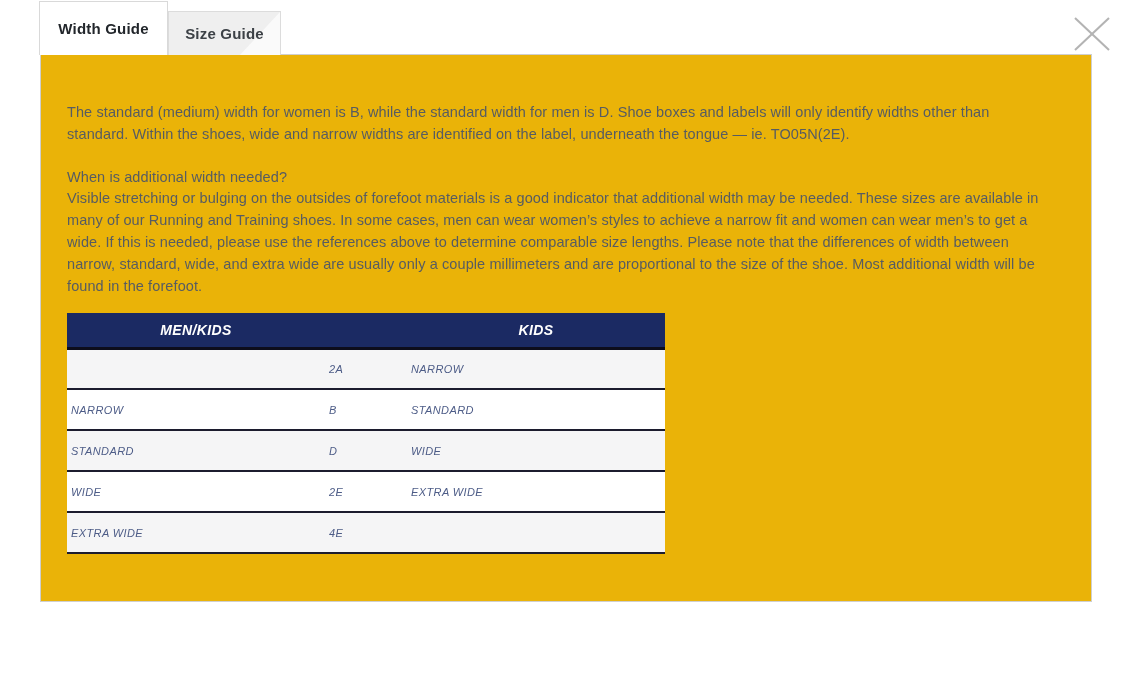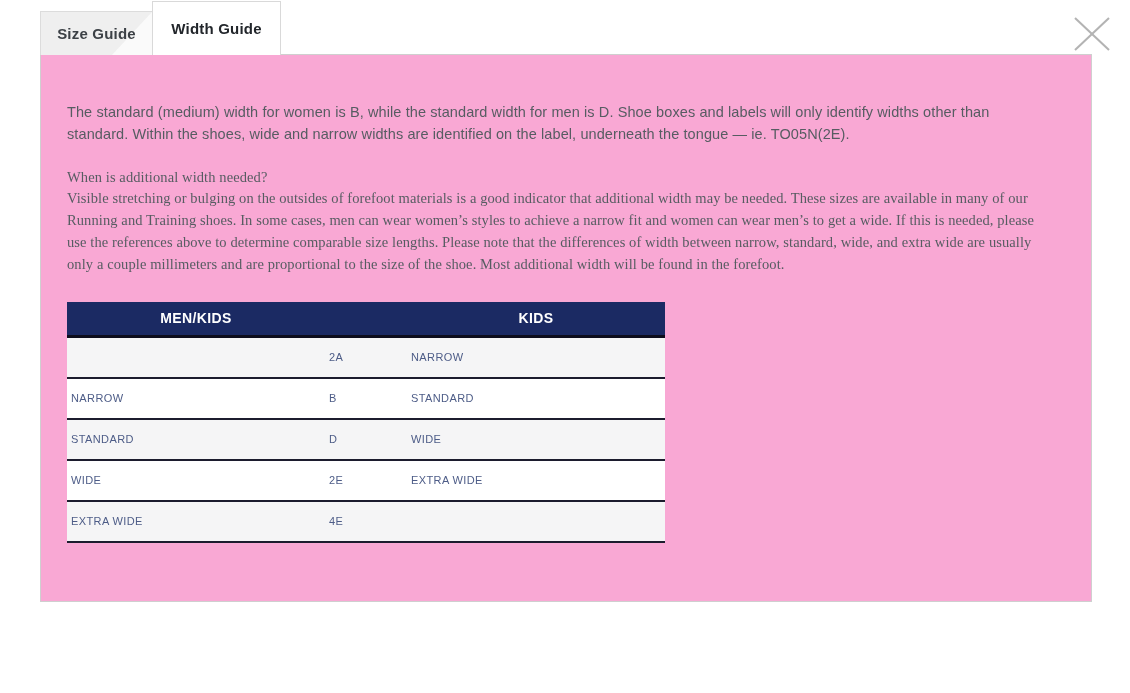--- a/index.html
+++ b/index.html
@@ -67,42 +67,43 @@
     color: #22262b;
     margin-left: -1px;
     margin-bottom: -1px;
     z-index: 3;
   }
 
   
   .panel {
     margin: 0 38px 0 40px;
     border: 1px solid #cfcfcf;
-    background: #f9a8d4;
+    background: #eab308;
     height: 548px;
     padding: 47px 26px 0 26px;
     position: relative;
     z-index: 1;
   }
   .copy {
     width: 978px;
     color: #575c62;
     font-size: 14.5px;
     line-height: 21.8px;
     font-weight: 500;
     letter-spacing: 0.1px;
   }
-  .copy + .copy { margin-top: 21px; font-family: Liberation Serif, serif; }
+  .copy + .copy { margin-top: 21px; }
 
   
   .width-table {
-    margin-top: 26px;
+    margin-top: 16px;
     width: 598px;
     border-collapse: collapse;
     table-layout: fixed;
+    font-style: italic;
   }
   .width-table col.c-men   { width: 258px; }
   .width-table col.c-code  { width: 82px; }
   .width-table col.c-women { width: 258px; }
   .width-table thead th {
     background: #1b2a63;
     color: #ffffff;
     font-size: 14px;
     font-weight: bold;
     letter-spacing: 0.4px;
@@ -128,25 +129,25 @@
 <button class="close-btn" aria-label="Close">
   <span>
     <svg width="38" height="38" viewBox="0 0 38 38">
       <line x1="2" y1="3" x2="36" y2="35" stroke="#b3b3b3" stroke-width="2"></line>
       <line x1="36" y1="3" x2="2" y2="35" stroke="#b3b3b3" stroke-width="2"></line>
     </svg>
   </span>
 </button>
 
 <div class="tabs">
+  <div class="tab tab--active">
+    <span>Width Guide</span>
+  </div>
   <div class="tab tab--inactive">
     <span style="position:relative;z-index:4;">Size Guide</span>
-  </div>
-  <div class="tab tab--active">
-    <span>Width Guide</span>
   </div>
 </div>
 
 <div class="panel">
   <p class="copy">The standard (medium) width for women is B, while the standard width for men is D. Shoe boxes and labels will only identify widths other than standard. Within the shoes, wide and narrow widths are identified on the label, underneath the tongue — ie. TO05N(2E).</p>
 
   <div class="copy">
     <div>When is additional width needed?</div>
     <div>Visible stretching or bulging on the outsides of forefoot materials is a good indicator that additional width may be needed. These sizes are available in many of our Running and Training shoes. In some cases, men can wear women’s styles to achieve a narrow fit and women can wear men’s to get a wide. If this is needed, please use the references above to determine comparable size lengths. Please note that the differences of width between narrow, standard, wide, and extra wide are usually only a couple millimeters and are proportional to the size of the shoe. Most additional width will be found in the forefoot.</div>
   </div>

